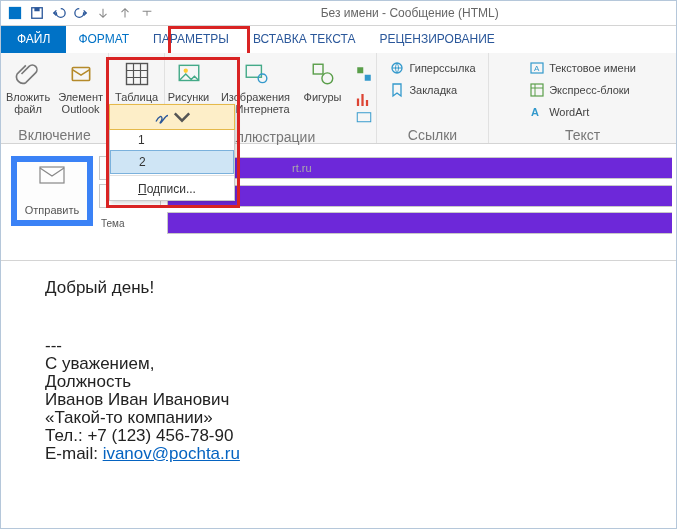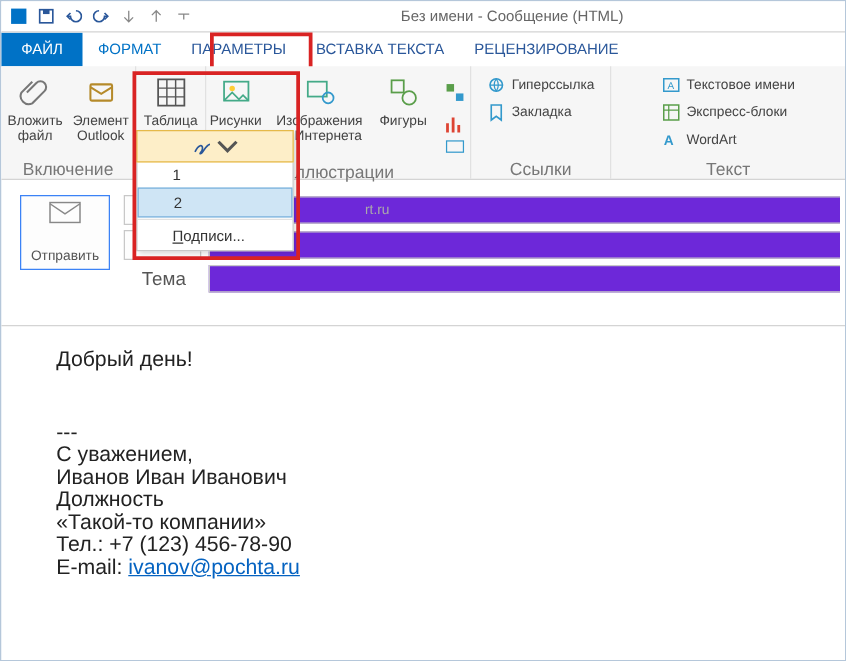--- a/index.html
+++ b/index.html
@@ -35,27 +35,27 @@
 .sig-drop .trigger svg{width:18px;height:18px;}
 .sig-drop .opt{height:22px;line-height:22px;padding-left:28px;font-size:12px;color:#333;}
 .sig-drop .opt.hover{background:#cfe5f5;border:1px solid #7bb1dc;margin:-1px 0;}
 .sig-drop .sep{height:1px;background:#e1e1e1;margin:2px 0;}
 .sig-drop .opt.u{padding-left:28px;}
 .sig-drop .opt.u span{}
 .red-drop-box{position:absolute;left:105px;top:56px;width:128px;height:145px;border:3px solid #d92323;pointer-events:none;z-index:6;}
 
 .compose{display:flex;padding:12px 4px 0 12px;gap:8px;height:112px;box-sizing:border-box;}
 .sendcol{width:78px;display:flex;flex-direction:column;align-items:center;}
-.sendbox{width:70px;height:58px;border:1px solid #3b82f6;background:#fdfdfd;display:flex;flex-direction:column;align-items:center;justify-content:center;gap:20px;}
+.sendbox{width:70px;height:58px;border:6px solid #3b82f6;background:#fdfdfd;display:flex;flex-direction:column;align-items:center;justify-content:center;gap:20px;}
 .sendbox .lbl{font-size:11px;color:#555;}
 .fieldcol{flex:1;display:flex;flex-direction:column;gap:4px;}
 .fr{display:flex;align-items:center;gap:6px;}
 .fbtn{width:60px;height:22px;border:1px solid #c8c8c8;background:#fdfdfd;font-size:11px;color:#555;text-align:center;line-height:20px;}
 .finput{flex:1;height:20px;border:1px solid #c8c8c8;border-right:none;background:#6d28d9;padding-left:4px;font-size:11px;color:#888;display:flex;align-items:center;}
-.flabel{width:60px;font-size:15px;color:#555;padding-left:2px;text-align:center;}
+.flabel{width:60px;font-size:10px;color:#555;padding-left:2px;}
 .bodysep{height:1px;background:#d4d4d4;margin:4px 0 0 0;}
 
 .msgbody{padding:18px 16px;font-size:17px;line-height:18px;color:#222;margin-left:28px;}
 .msgbody a{color:#0563c1;text-decoration:underline;}
 .sig-sep{margin-top:40px;}
 </style>
 </head>
 <body>
 
 <div class="titlebar">
@@ -304,18 +304,18 @@
       <div class="finput"></div>
     </div>
   </div>
 </div>
 <div class="bodysep"></div>
 
 <div class="msgbody">
   <div>Добрый день!</div>
   <div class="sig-sep">---</div>
   <div>С уважением,</div>
+  <div>Должность</div>
   <div>Иванов Иван Иванович</div>
-  <div>Должность</div>
   <div>«Такой-то компании»</div>
   <div>Тел.: +7 (123) 456-78-90</div>
   <div><span>E-mail: </span><a href="#">ivanov@pochta.ru</a></div>
 </div>
 
 </body></html>

